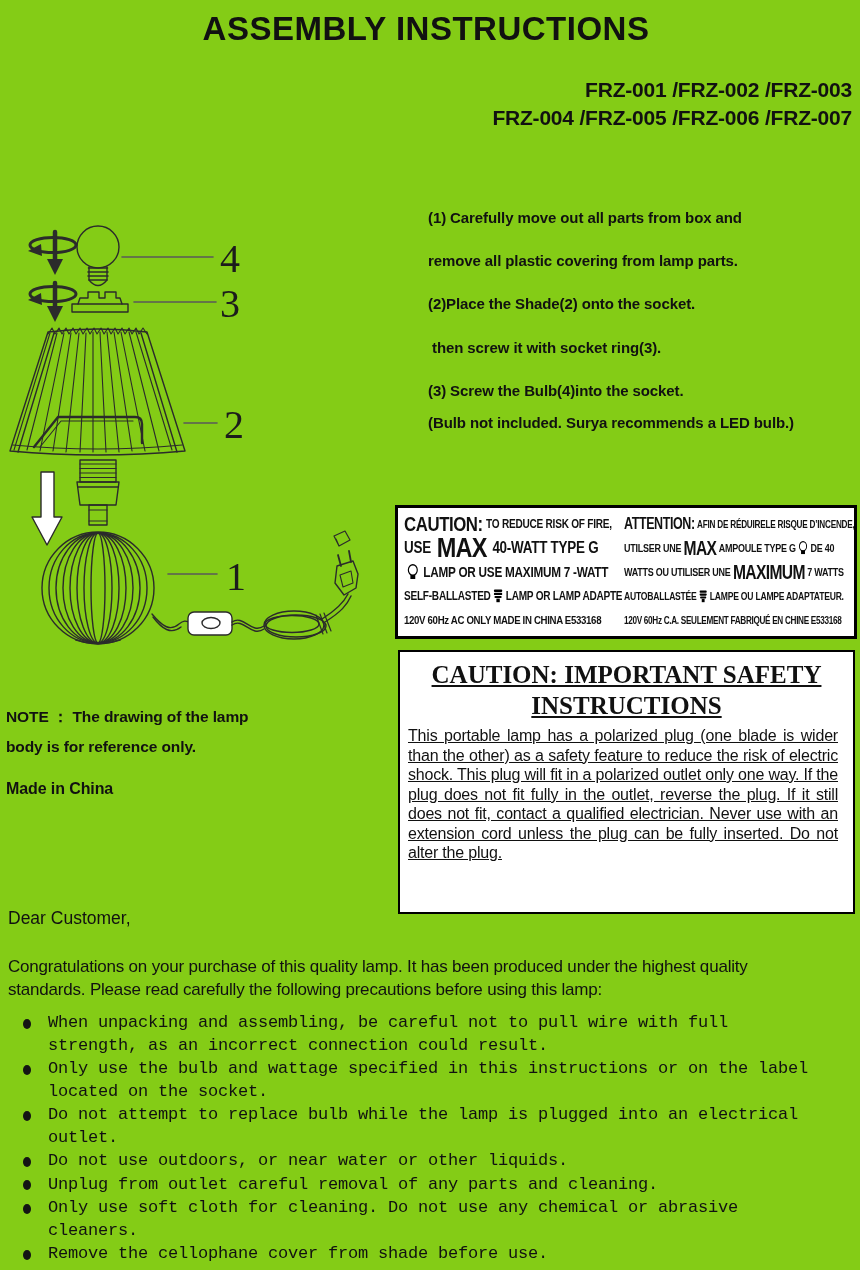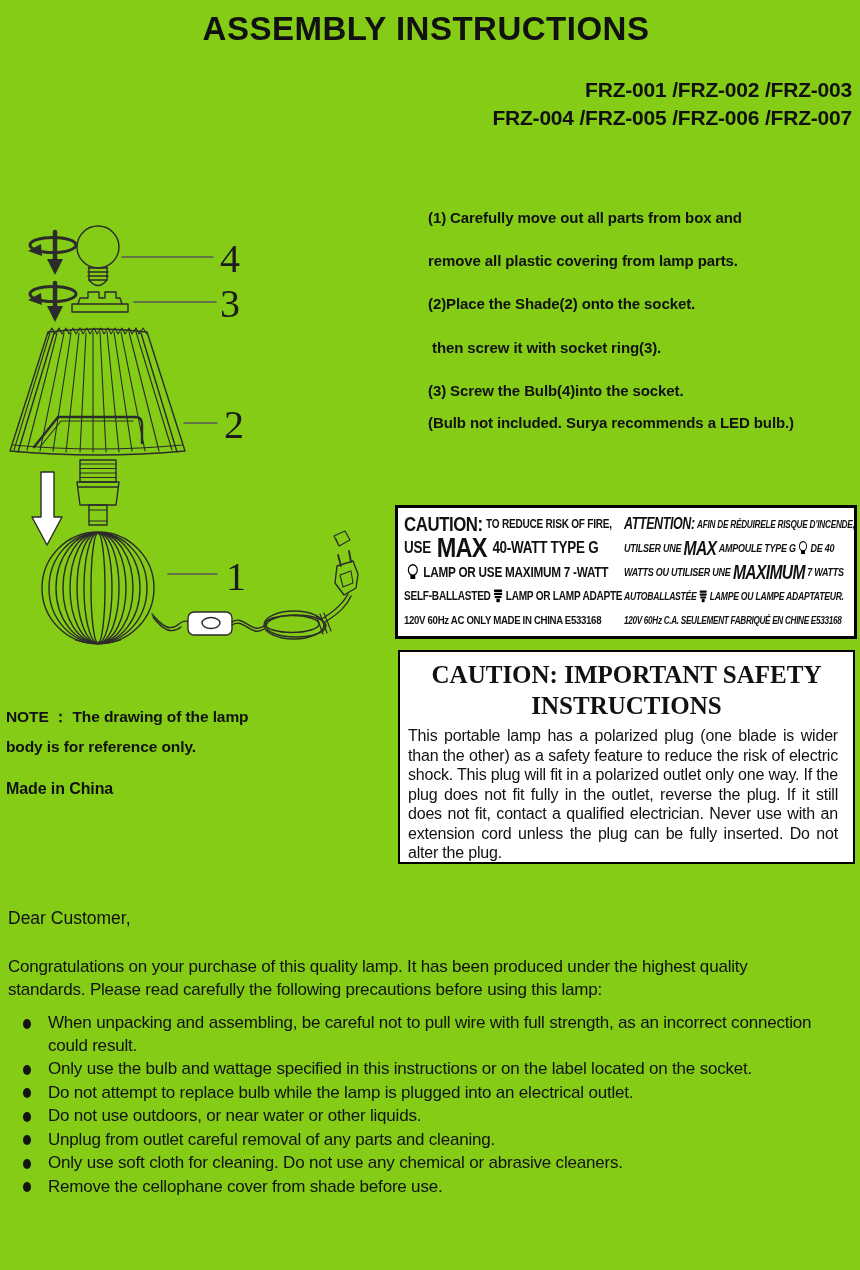--- a/index.html
+++ b/index.html
@@ -20,60 +20,60 @@
   
   .diagram{position:absolute;left:0;top:195px;}
   .partnum{font-family:"Liberation Serif","DejaVu Serif",serif;font-size:40px;fill:#1c1c1c;}
 
   
   .clabel{position:absolute;left:395px;top:505px;width:462px;height:134px;
           border:3px solid #000;box-sizing:border-box;display:flex;background:#fff;}
   .clabel .col{display:flex;flex-direction:column;justify-content:space-between;
                padding:4px 2px 4px 6px;overflow:hidden;}
   .clabel .col.en{width:216px;}
-  .clabel .col.fr{flex:1;padding-left:2px;padding-right:2px;font-style:italic;}
+  .clabel .col.fr{flex:1;padding-left:2px;padding-right:2px;}
   .cl{display:flex;align-items:center;white-space:nowrap;font-weight:bold;height:24px;
       transform-origin:0 50%;letter-spacing:-.3px;}
   .en .cl{transform:scaleX(.84);}
   .fr .cl{transform:scaleX(.78);}
   .w-big-en{font-size:20px;letter-spacing:-.5px;}
   .w-sm-en{font-size:12px;margin-left:4px;}
   .w-use{font-size:16px;}
   .w-max-en{font-size:28px;letter-spacing:-1px;margin:0 7px;}
   .w-l3-en{font-size:14px;margin-left:2px;}
   .w-l4-en{font-size:12px;}
   .w-l5-en{font-size:11.5px;letter-spacing:-.4px;}
   .w-big-fr{font-size:16px;letter-spacing:-.5px;}
   .w-sm-fr{font-size:10.5px;margin-left:3px;}
   .w-txt-fr{font-size:11.5px;}
   .w-max-fr{font-size:20px;letter-spacing:-.8px;margin:0 3px;}
   .w-l4-fr{font-size:11px;}
   .w-l5-fr{font-size:10.5px;letter-spacing:-.4px;}
   .bulbicon{display:inline-block;margin:0 3px;flex:none;}
 
   
-  .sbox{position:absolute;left:398px;top:650px;width:457px;height:214px;
-        border:2.5px solid #000;box-sizing:border-box;background:#fff;}
+  .sbox{position:absolute;left:398px;top:650px;width:457px;height:264px;
+        border:2.5px solid #000;box-sizing:border-box;background:#fff;text-decoration:underline;}
   .sbox .t{font-family:"Liberation Serif","DejaVu Serif",serif;font-weight:bold;
            font-size:25px;text-align:center;line-height:31px;}
   .sbox .t1{margin-top:7px;}
   .sbox .body{font-size:16px;line-height:19.5px;text-align:justify;
               padding:5px 15px 0 8px;letter-spacing:-.2px;font-weight:500;}
 
   
   .noteline{position:absolute;left:6px;font-size:15.5px;font-weight:bold;letter-spacing:-.1px;}
   .n1{top:707px}.n2{top:738px}.n3{top:780px;font-size:16px;}
 
   
   .letter{position:absolute;left:8px;top:908px;width:846px;}
   .salut{font-size:17.5px;}
   .intro{margin-top:26px;width:800px;font-size:17px;line-height:23px;letter-spacing:-.2px;}
   .blist{margin:11px 0 0 0;padding:0;list-style:none;width:820px;}
   .blist li{position:relative;padding-left:40px;margin-bottom:1px;
-            font-size:17px;line-height:22.5px;letter-spacing:-.2px;}
+            font-size:17px;line-height:22.5px;letter-spacing:-.2px;font-family:Liberation Mono, monospace;}
   .blist li .dot{position:absolute;left:15px;top:6.5px;width:8px;height:10px;
                  border-radius:50%;background:#141414;}
 </style>
 </head>
 <body>
 
 <div class="page">
 
   <div class="title">ASSEMBLY INSTRUCTIONS</div>
   <div class="models">

